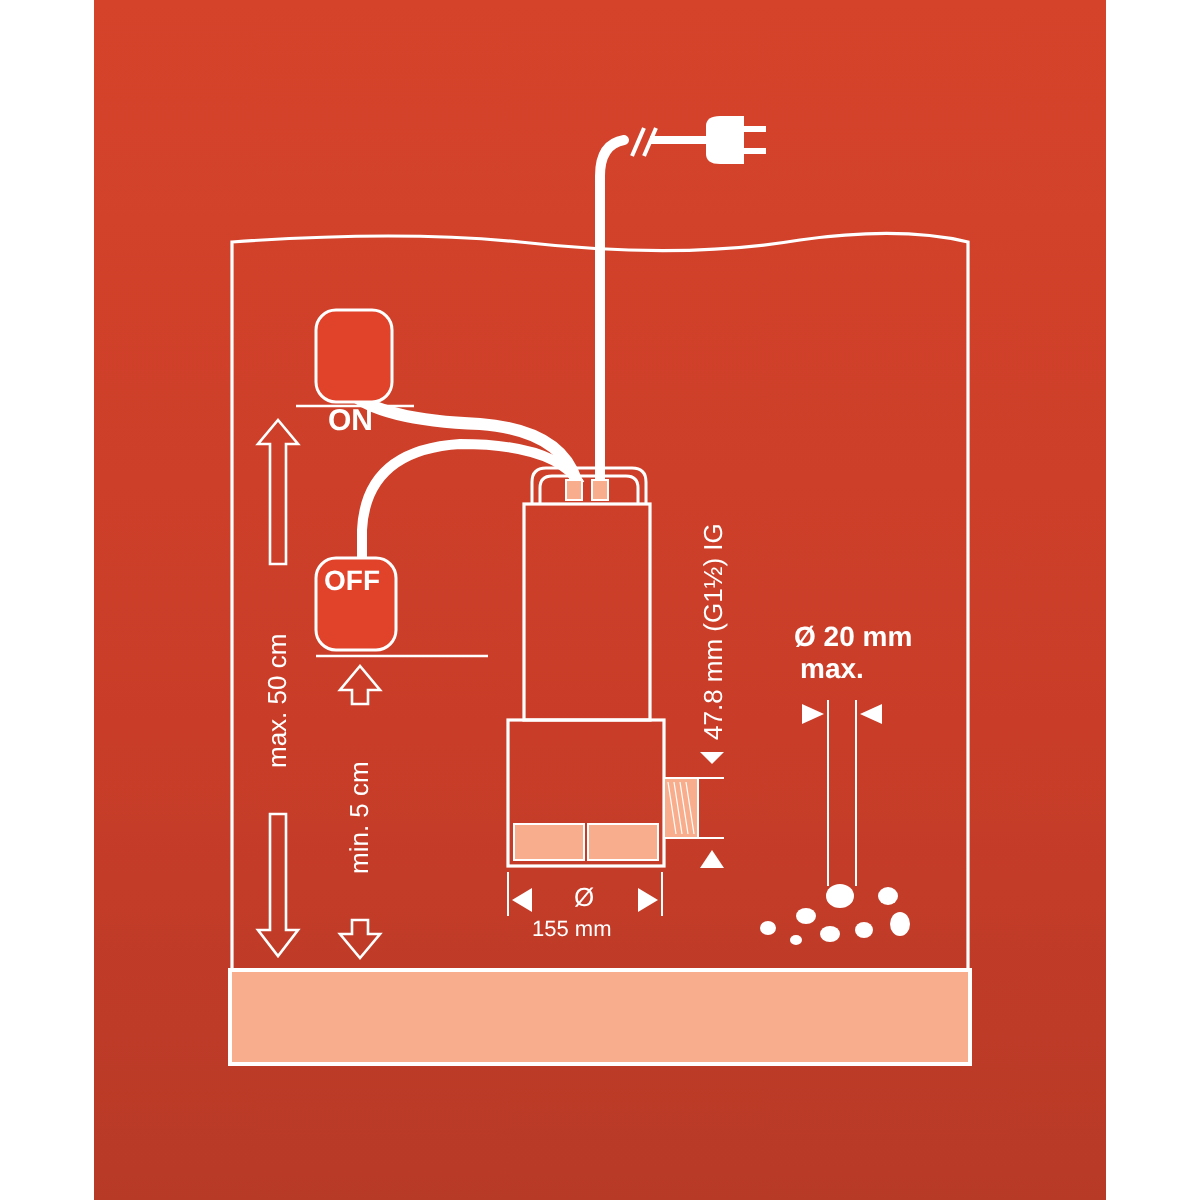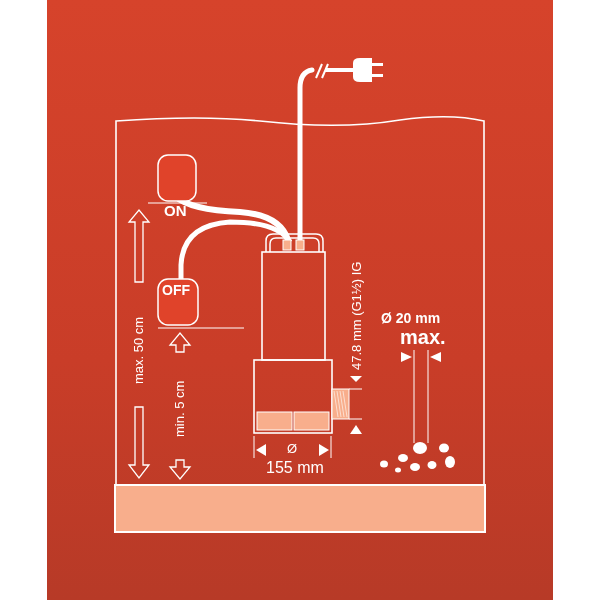--- a/index.html
+++ b/index.html
@@ -102,16 +102,16 @@
 </svg>
 
 <div class="lbl" style="left:164px; top:170px; font-size:15px; font-weight:bold;margin-top:32px;">ON</div>
 <div class="lbl" style="left:162px; top:282px; font-size:14px; font-weight:bold;">OFF</div>
 
 <div class="lbl vert" style="left:131px; top:384px; font-size:13px;">max. 50 cm</div>
 <div class="lbl vert" style="left:172px; top:437px; font-size:13px;">min. 5 cm</div>
 <div class="lbl vert" style="left:349px; top:370px; font-size:13px;">47.8 mm (G1½) IG</div>
 
 <div class="lbl" style="left:287px; top:441px; font-size:13px;">Ø</div>
-<div class="lbl" style="left:266px; top:459px; font-size:16px;">155 mm</div>
+<div class="lbl" style="left:266px; top:459px; font-size:11px;">155 mm</div>
 
-<div class="lbl" style="left:381px; top:310px; font-size:14px; font-weight:bold;">Ø 20 mm</div>
-<div class="lbl" style="left:400px; top:326px; font-size:20px; font-weight:bold;">max.</div>
+<div class="lbl" style="left:397px; top:310px; font-size:14px; font-weight:bold;">Ø 20 mm</div>
+<div class="lbl" style="left:400px; top:326px; font-size:14px; font-weight:bold;">max.</div>
 
 </body></html>

